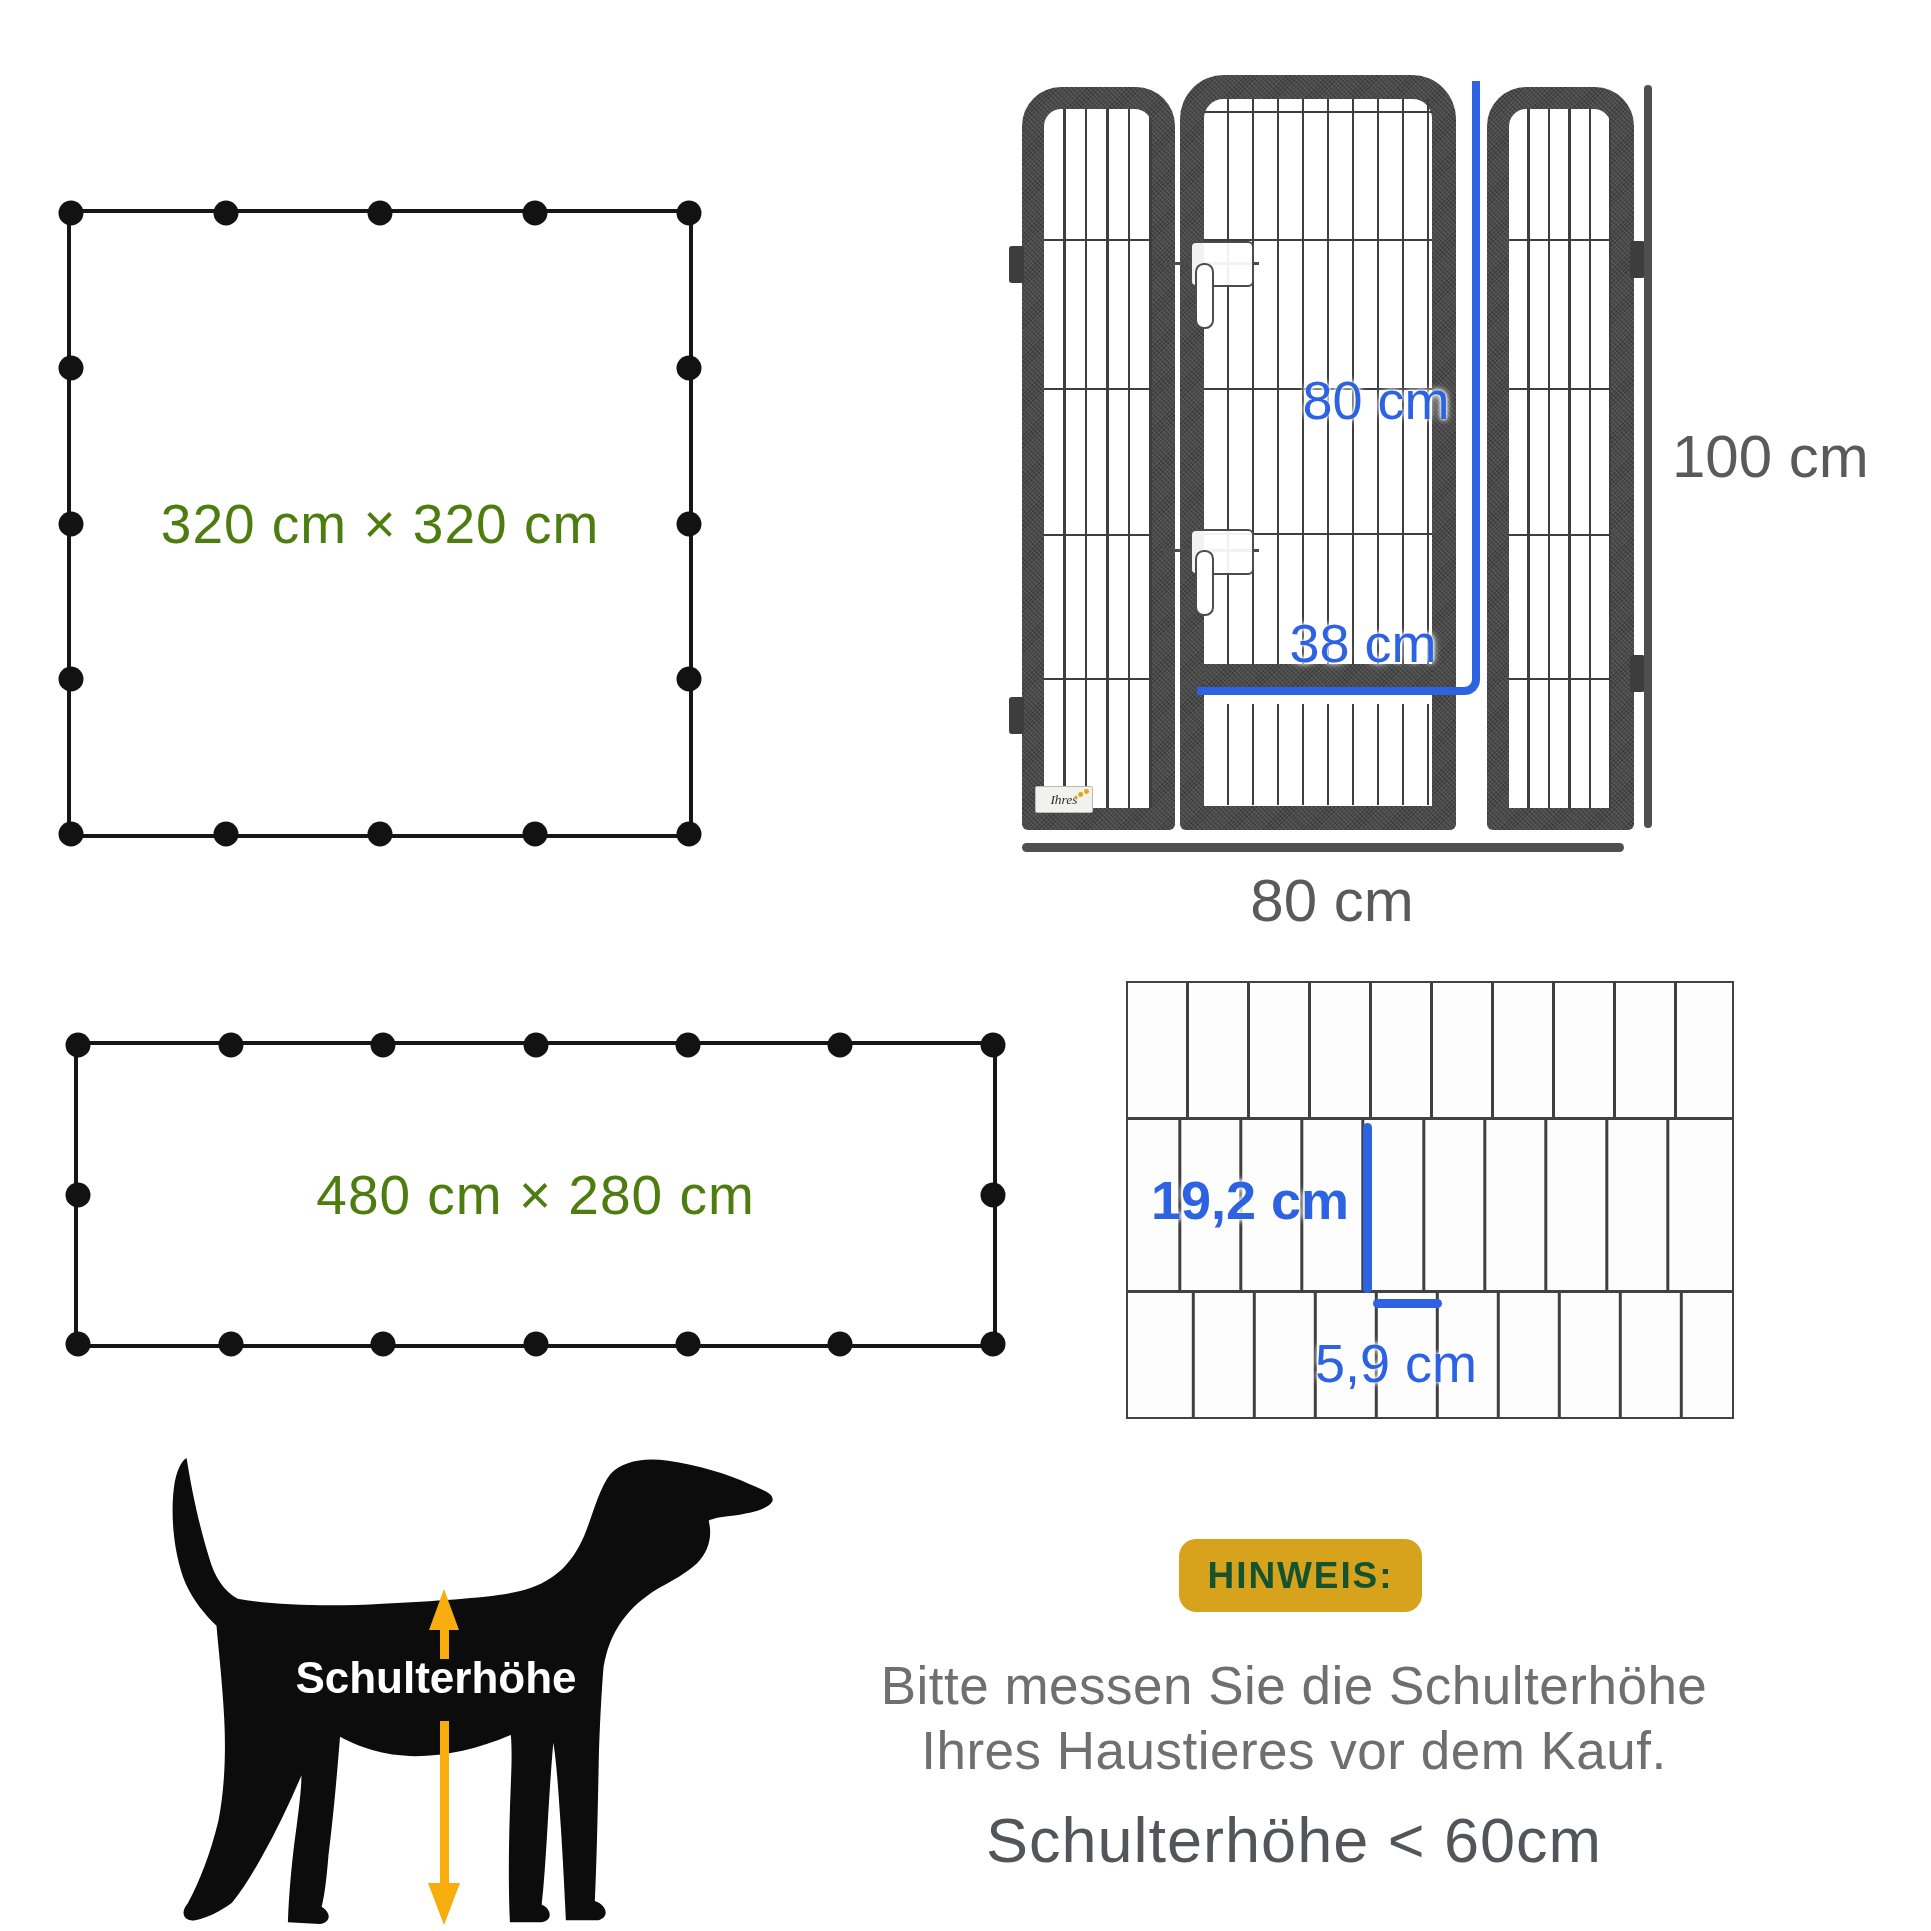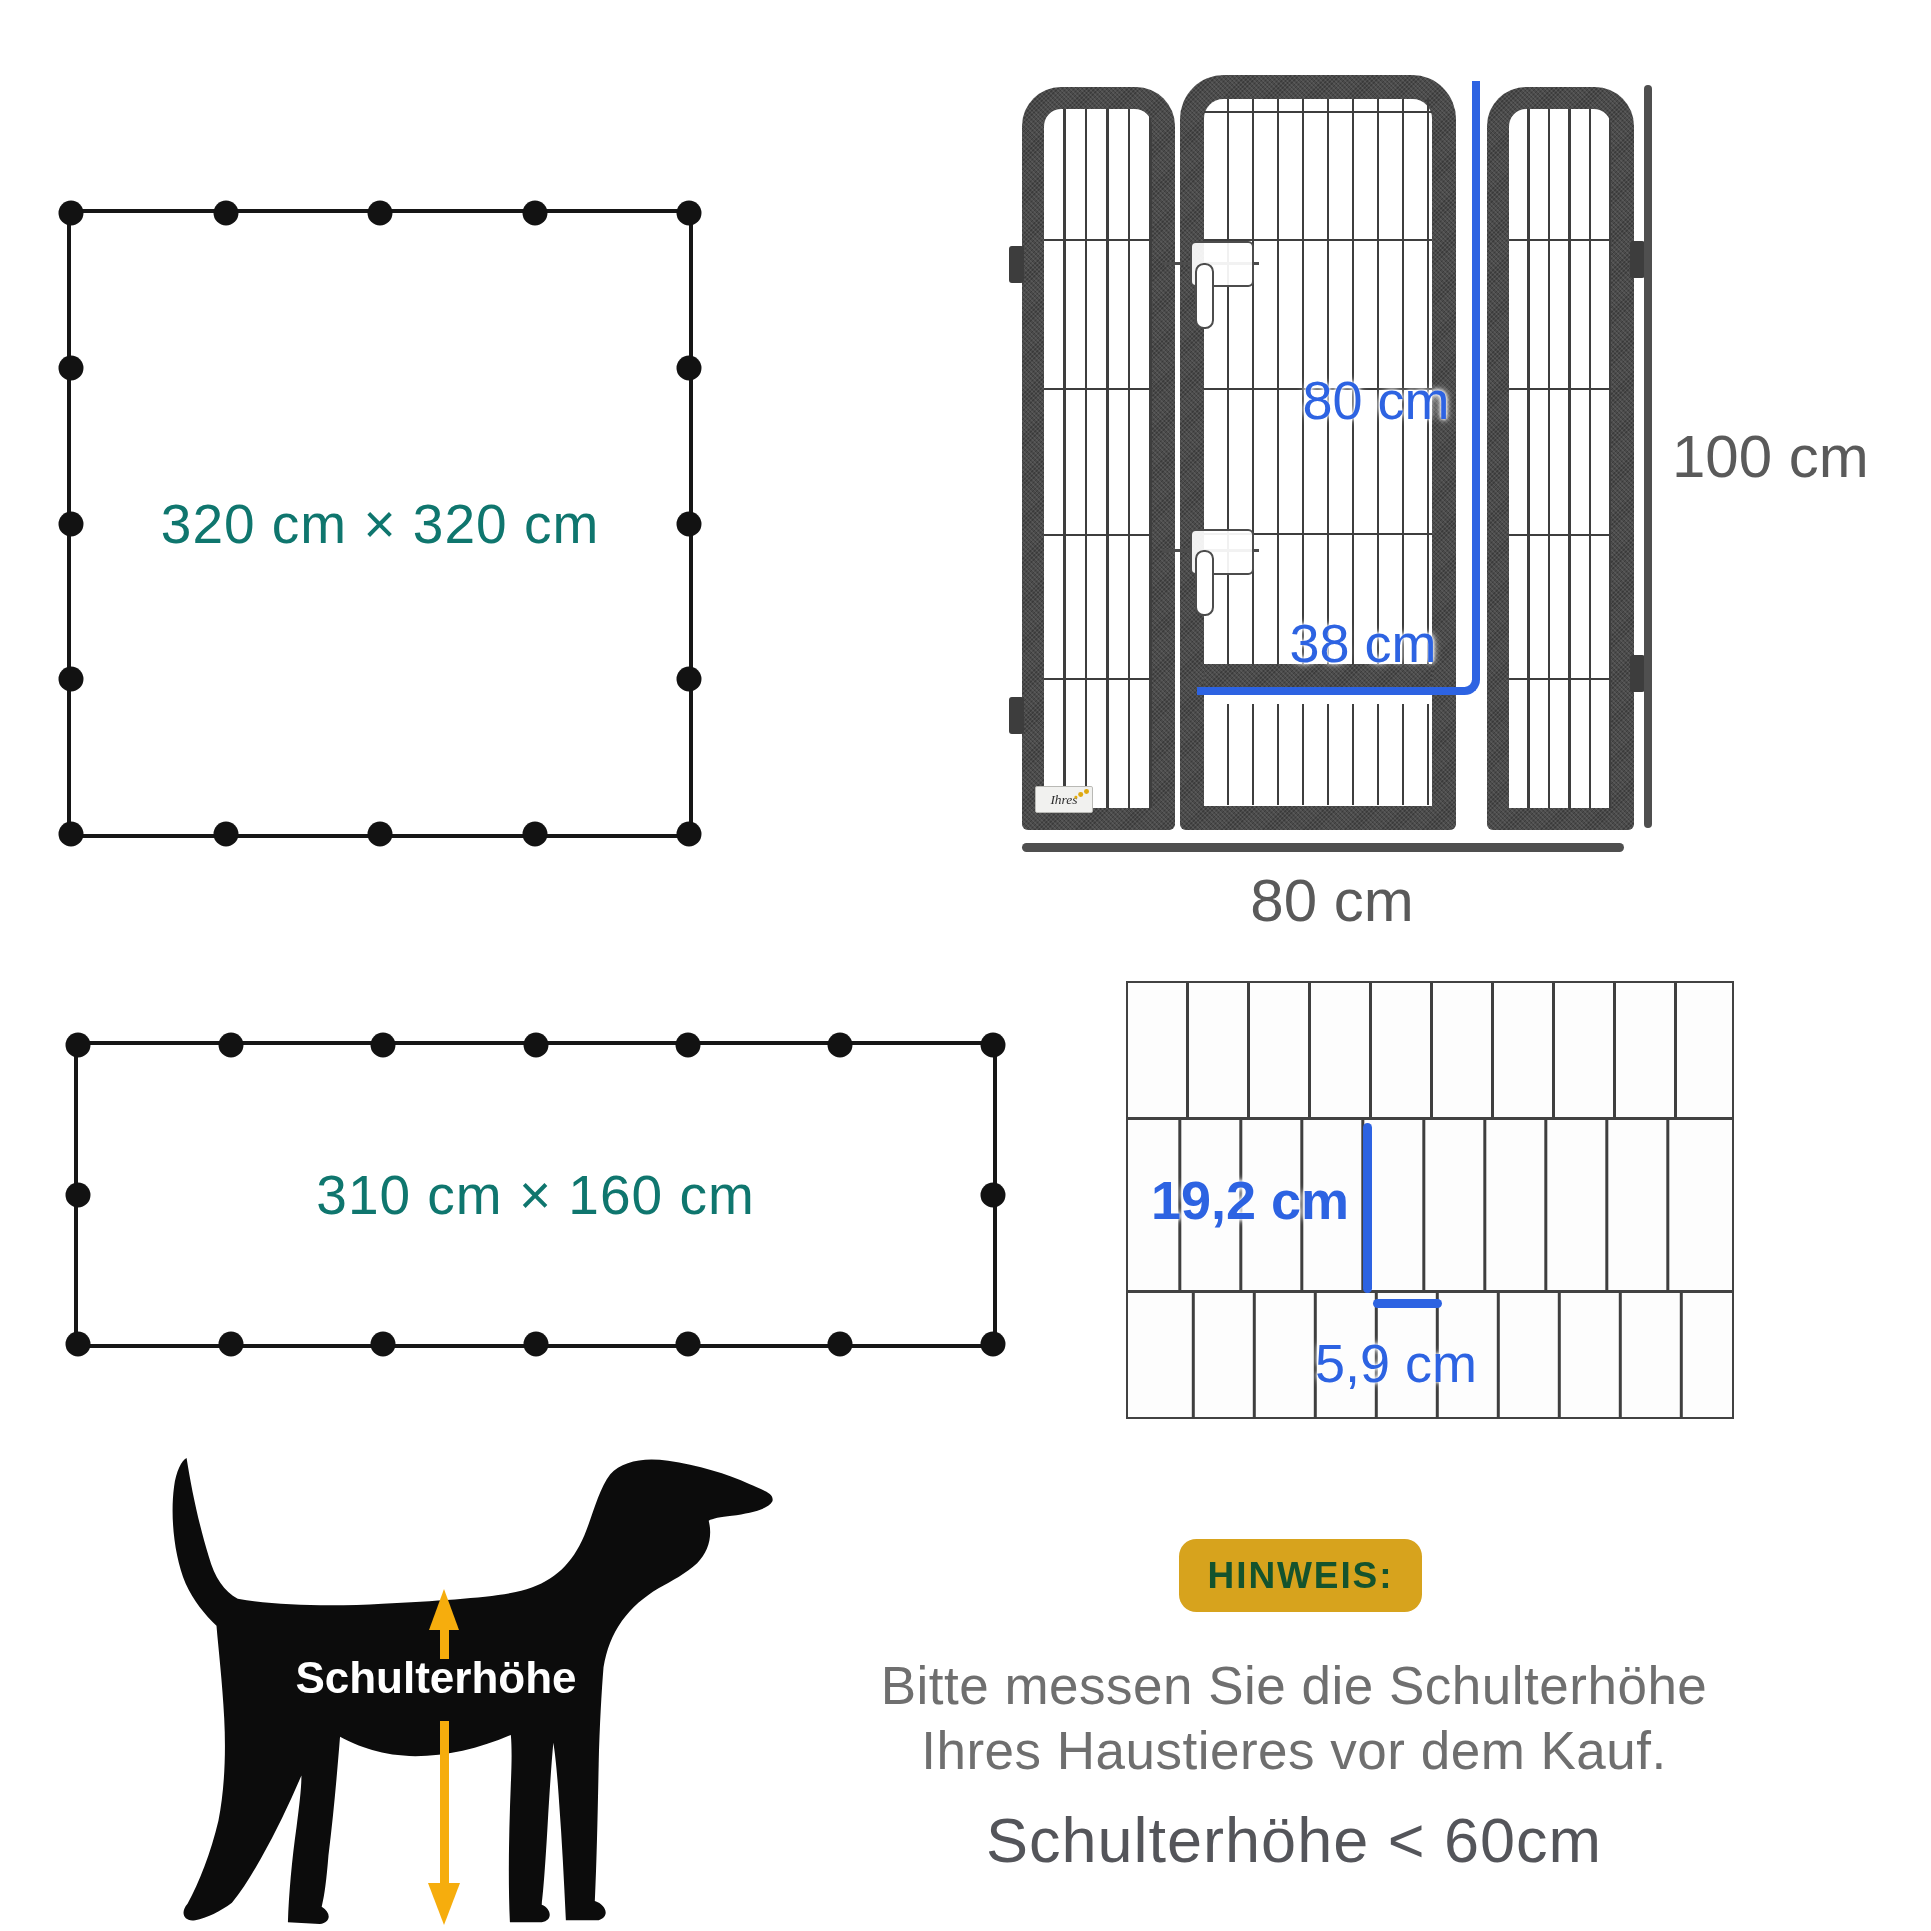--- a/index.html
+++ b/index.html
@@ -15,21 +15,21 @@
     position:absolute;border:4.8px solid #161616;background:#ffffff;
     display:flex;align-items:center;justify-content:center;
   }
   #square-diagram{left:67px;top:209px;width:618px;height:621px;}
   #rect-diagram{left:74px;top:1041px;width:915px;height:299px;}
   .dot{
     position:absolute;width:25px;height:25px;border-radius:50%;
     background:#121212;transform:translate(-50%,-50%);
   }
   .dim-caption{
-    color:#0f766e;font-size:55px;font-weight:300;letter-spacing:1px;white-space:nowrap;
+    color:#4d7c0f;font-size:55px;font-weight:300;letter-spacing:1px;white-space:nowrap;
   }
 
   
   .steel{
     background-color:#4a4a4a;
     background-image:
       repeating-linear-gradient(45deg, rgba(255,255,255,.08) 0 1.4px, transparent 1.4px 3.4px),
       repeating-linear-gradient(135deg, rgba(0,0,0,.20) 0 1px, transparent 1px 2.9px);
   }
   .panel-inner{position:absolute;background:#fff;}
@@ -147,21 +147,21 @@
     <div class="dot" style="left: 100%; top: 100%;"></div>
     <div class="dot" style="left: 0%; top: 25%;"></div>
     <div class="dot" style="left: 100%; top: 25%;"></div>
     <div class="dot" style="left: 0%; top: 50%;"></div>
     <div class="dot" style="left: 100%; top: 50%;"></div>
     <div class="dot" style="left: 0%; top: 75%;"></div>
     <div class="dot" style="left: 100%; top: 75%;"></div>
   </div>
 
 <div id="rect-diagram" class="shape-diagram">
-  <span class="dim-caption">310 cm × 160 cm</span>
+  <span class="dim-caption">480 cm × 280 cm</span>
 <div class="dot" style="left: 0%; top: 0%;"></div>
     <div class="dot" style="left: 0%; top: 100%;"></div>
     <div class="dot" style="left: 16.6667%; top: 0%;"></div>
     <div class="dot" style="left: 16.6667%; top: 100%;"></div>
     <div class="dot" style="left: 33.3333%; top: 0%;"></div>
     <div class="dot" style="left: 33.3333%; top: 100%;"></div>
     <div class="dot" style="left: 50%; top: 0%;"></div>
     <div class="dot" style="left: 50%; top: 100%;"></div>
     <div class="dot" style="left: 66.6667%; top: 0%;"></div>
     <div class="dot" style="left: 66.6667%; top: 100%;"></div>

